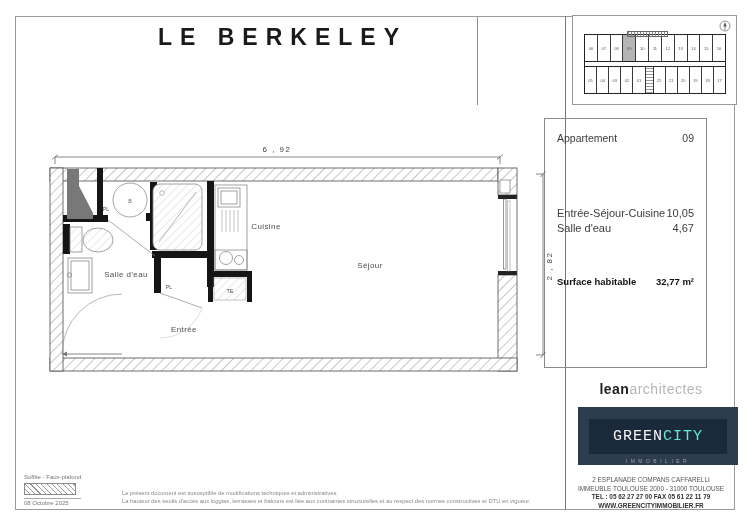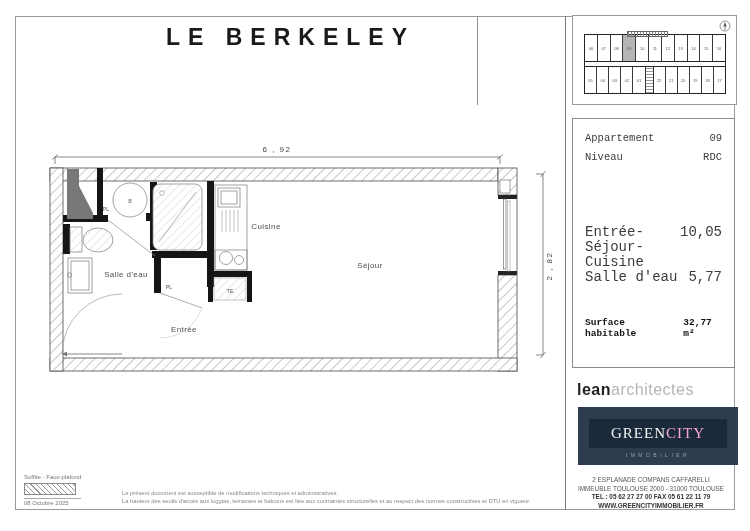--- a/index.html
+++ b/index.html
@@ -1,50 +1,50 @@
 <!DOCTYPE html>
 <html><head>
 <meta charset="utf-8">
 <style>
   html,body{margin:0;padding:0;background:#fff;}
   #sheet{position:relative;width:750px;height:531px;background:#fff;font-family:"Liberation Sans",sans-serif;overflow:hidden;}
   .frame{position:absolute;left:15px;top:16px;width:720px;height:494px;border:1.5px solid #9a9a9a;box-sizing:border-box;}
   .vdivider{position:absolute;left:565px;top:16px;width:1px;height:494px;background:#777;}
   .title-rule{position:absolute;left:477px;top:17px;width:1px;height:88px;background:#8f8f8f;}
-  .sheet-title{position:absolute;left:8px;top:24px;width:565px;text-align:center;font-size:23px;font-weight:800;letter-spacing:8px;color:#1a1a1a;white-space:nowrap;}
+  .sheet-title{position:absolute;left:0;top:24px;width:565px;text-align:center;font-size:23px;font-weight:800;letter-spacing:8px;color:#1a1a1a;white-space:nowrap;}
 
   
   .miniplan{position:absolute;left:572px;top:15px;width:165px;height:90px;border:1px solid #999;box-sizing:border-box;background:#fff;}
   .north{position:absolute;right:5px;top:4px;width:12px;height:12px;}
   .bld{position:absolute;left:11px;top:18px;width:142px;height:60px;border:1.5px solid #222;box-sizing:border-box;display:flex;flex-direction:column;}
   .balc{position:absolute;top:-4px;left:30%;width:28%;height:4px;background:repeating-linear-gradient(90deg,#888 0 1px,transparent 1px 3px);border:0.5px solid #666;}
   .ovrow{display:flex;flex:1;}
   .corridor{height:6px;border-top:1px solid #222;border-bottom:1px solid #222;box-sizing:border-box;}
   .grp{display:flex;height:100%;}
   .unit{flex:1;border-right:1px solid #3a3a3a;display:flex;align-items:center;justify-content:center;font-size:4px;color:#555;box-sizing:border-box;}
   .unit:last-child{border-right:none;}
   .unit.hl{background:#b5b5b5;}
   .entr{width:9px;border-left:1px solid #333;border-right:1px solid #333;background:repeating-linear-gradient(0deg,#999 0 1px,transparent 1px 3px);box-sizing:border-box;}
 
   
-  .infobox{position:absolute;left:572px;top:118px;width:163px;height:250px;border:1px solid #8a8a8a;box-sizing:border-box;color:#3c3c3c;font-family:Liberation Mono, monospace;}
+  .infobox{position:absolute;left:544px;top:118px;width:163px;height:250px;border:1px solid #8a8a8a;box-sizing:border-box;color:#3c3c3c;}
   .inforows{margin-top:10px;}
   .inforow{display:flex;justify-content:space-between;padding:0 12px;font-size:10.5px;line-height:19px;}
   .arearows{margin-top:58px;}
-  .arearow{display:flex;justify-content:space-between;padding:0 12px;font-size:14px;line-height:15px;}
-  .surfacerow{display:flex;justify-content:space-between;padding:0 12px;font-size:9.5px;font-weight:bold;color:#111;margin-top:32px;gap:16px;}
-
-  
-  .architect{position:absolute;left:565px;top:381px;width:172px;text-align:left;font-size:16px;letter-spacing:0.5px;padding-left:12px;}
+  .arearow{display:flex;justify-content:space-between;padding:0 12px;font-size:11px;line-height:15px;align-items:center;}
+  .surfacerow{display:flex;justify-content:space-between;padding:0 12px;font-size:9.5px;font-weight:bold;color:#111;margin-top:40px;gap:16px;}
+
+  
+  .architect{position:absolute;left:565px;top:381px;width:172px;text-align:center;font-size:14px;letter-spacing:0.5px;}
   .architect .b{font-weight:800;color:#222;}
   .architect .l{color:#b5b5b5;}
   .gclogo{position:absolute;left:578px;top:407px;width:160px;height:58px;box-sizing:border-box;padding:12px 11px 0 11px;}
-  .gcband{height:29px;display:flex;align-items:center;justify-content:center;font-family:Liberation Serif, serif;font-size:15px;letter-spacing:1px;}
+  .gcband{height:35px;display:flex;align-items:center;justify-content:center;font-family:Liberation Mono, monospace;font-size:15px;letter-spacing:1px;}
   .gcgreen{color:#f4f4f4;}
-  .gccity{color:#f9a8d4;}
+  .gccity{color:#5eead4;}
   .gcsub{text-align:center;font-size:5px;letter-spacing:3.5px;color:#96a1b0;margin-top:4px;}
   .address{position:absolute;left:565px;top:476px;width:172px;text-align:center;color:#555;font-size:6.4px;line-height:8.6px;}
   .address .bold{font-weight:bold;color:#333;}
 
   
   .legend{position:absolute;left:24px;top:474px;color:#777;font-size:6px;}
   .swatch{width:52px;height:12px;margin-top:3px;border:1px solid #8a8a8a;box-sizing:border-box;background:repeating-linear-gradient(45deg,transparent 0 3px,#999 3px 3.8px);}
   .legdate{margin-top:3px;border-top:0.5px solid #aaa;padding-top:1px;}
   .disclaimer{position:absolute;left:122px;top:489px;width:440px;color:#888;font-size:5.8px;line-height:8px;}
 
@@ -102,33 +102,29 @@
       </div>
     </div>
   </div>
 
   <div class="infobox">
     <div class="inforows">
       <div class="inforow">
         <span>Appartement</span>
         <span>09</span>
       </div>
-      <div class="inforow">
-        <span>Niveau</span>
-        <span>RDC</span>
-      </div>
     </div>
     <div class="arearows">
       <div class="arearow">
         <span>Entrée-Séjour-Cuisine</span>
         <span>10,05</span>
       </div>
       <div class="arearow">
         <span>Salle d'eau</span>
-        <span>5,77</span>
+        <span>4,67</span>
       </div>
     </div>
     <div class="surfacerow">
       <span>Surface habitable</span>
       <span>32,77 m²</span>
     </div>
   </div>
 
   <div class="architect">
     <span class="b">lean</span><span class="l">architectes</span>

